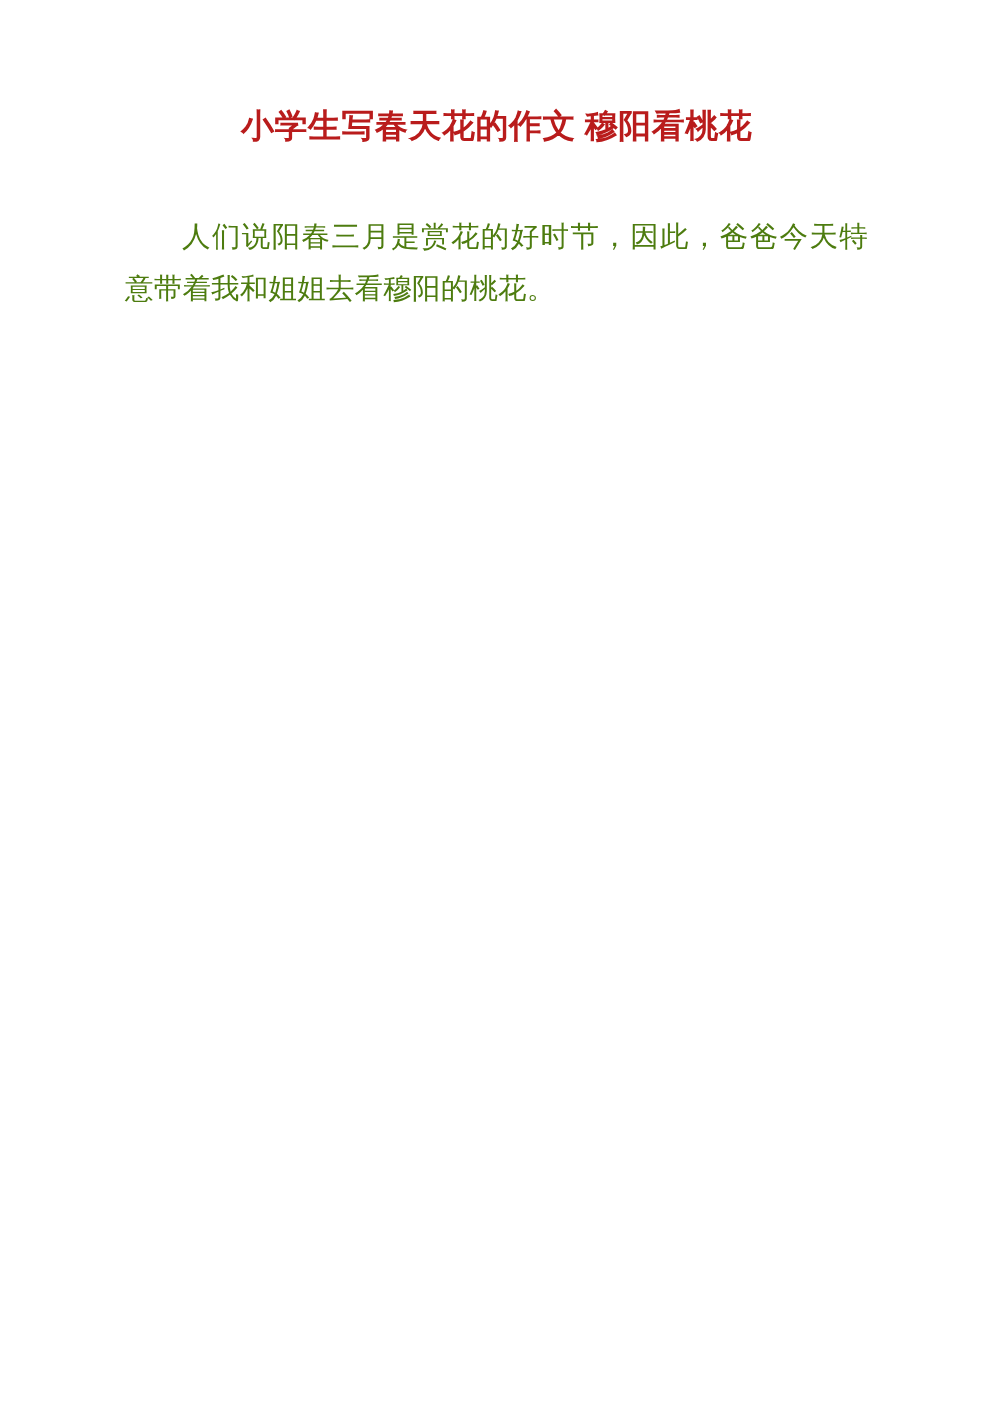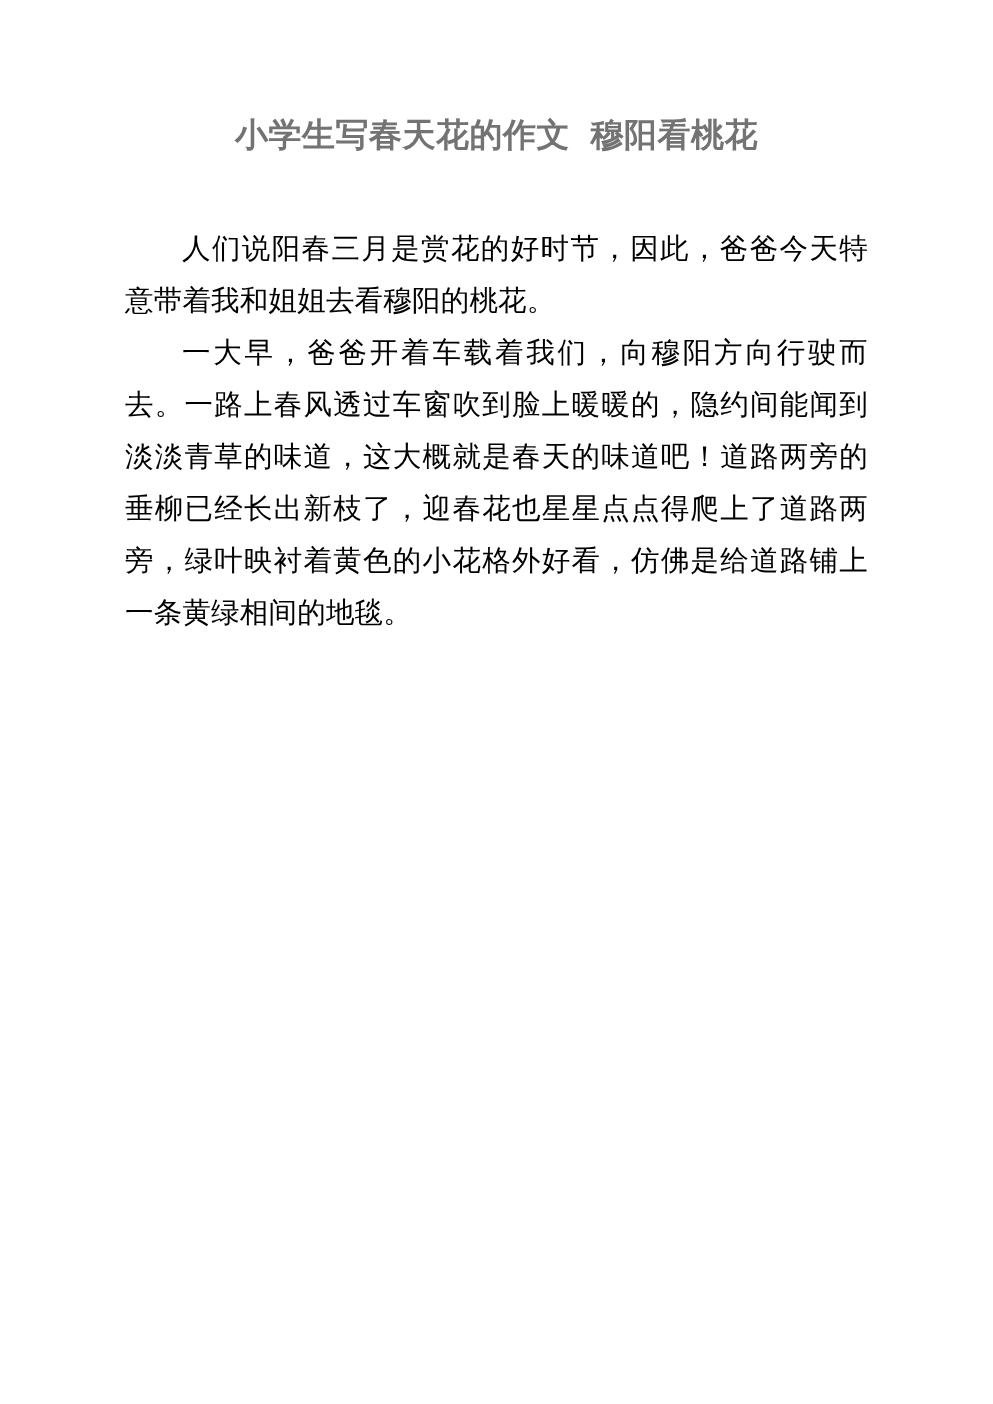--- a/index.html
+++ b/index.html
@@ -15,44 +15,43 @@
     overflow: hidden;
   }
   .page {
     box-sizing: border-box;
     width: 993px;
     height: 1404px;
     padding: 104px 125px 0 125px;
     background: #ffffff;
   }
   .doc-title {
-    font-family: Liberation Mono, monospace;
+    font-family: Liberation Serif, serif;
     font-weight: bold;
     font-size: 33px;
     line-height: 1.35;
     text-align: center;
     letter-spacing: 0.5px;
-    margin: 12px 0 62px 0;
-    color: #737373;
+    margin: 0 0 62px 0;
+    color: #b91c1c;
   }
   .body-text {
     font-size: 28.5px;
     line-height: 52px;
     text-align: justify;
     text-justify: inter-ideograph;
     letter-spacing: 0.2px;
-    color: #000000;
+    color: #4d7c0f;
   }
   .body-text p {
     margin: 0;
     text-indent: 2em;
   }
 </style>
 </head>
 <body>
 
 <div class="page">
   <h1 class="doc-title">小学生写春天花的作文 穆阳看桃花</h1>
   <div class="body-text">
     <p>人们说阳春三月是赏花的好时节，因此，爸爸今天特意带着我和姐姐去看穆阳的桃花。</p>
-    <p>一大早，爸爸开着车载着我们，向穆阳方向行驶而去。一路上春风透过车窗吹到脸上暖暖的，隐约间能闻到淡淡青草的味道，这大概就是春天的味道吧！道路两旁的垂柳已经长出新枝了，迎春花也星星点点得爬上了道路两旁，绿叶映衬着黄色的小花格外好看，仿佛是给道路铺上一条黄绿相间的地毯。</p>
   </div>
 </div>
 
 </body></html>

